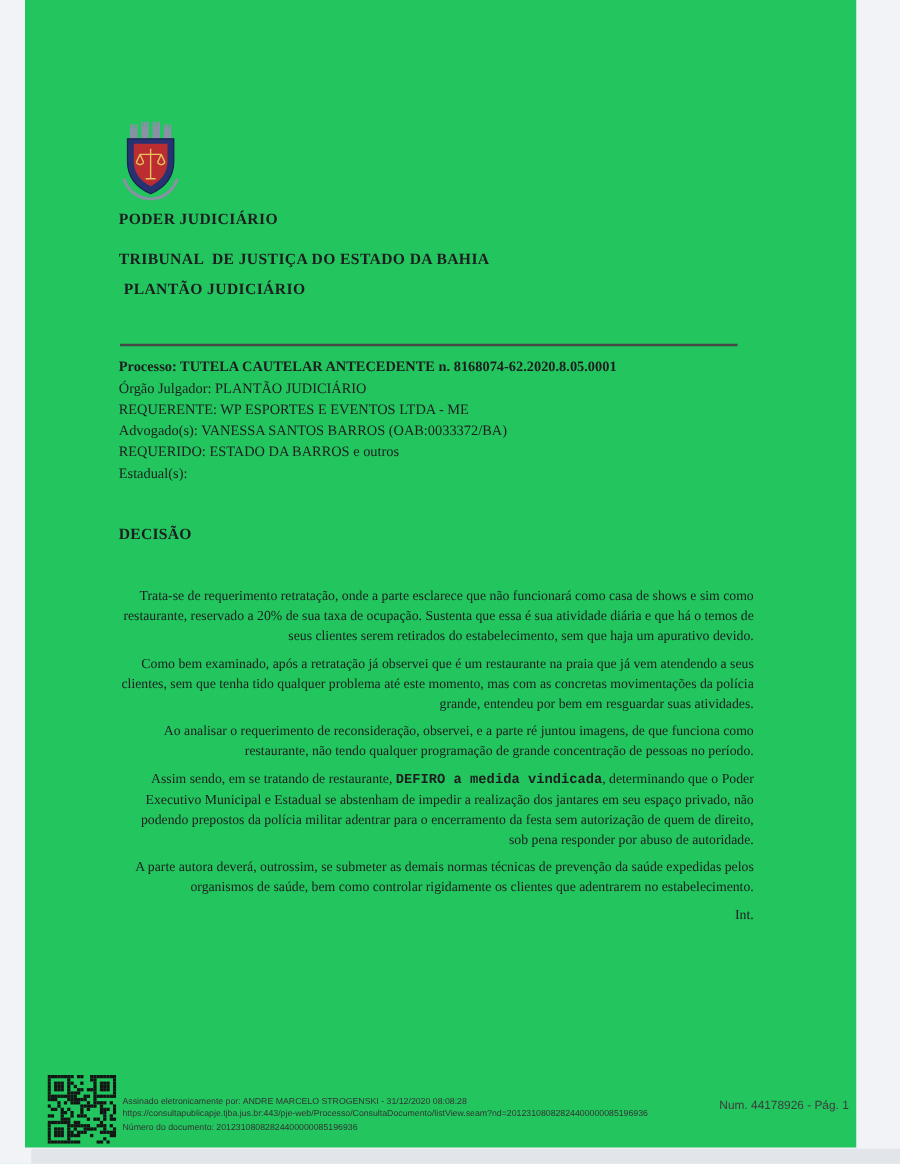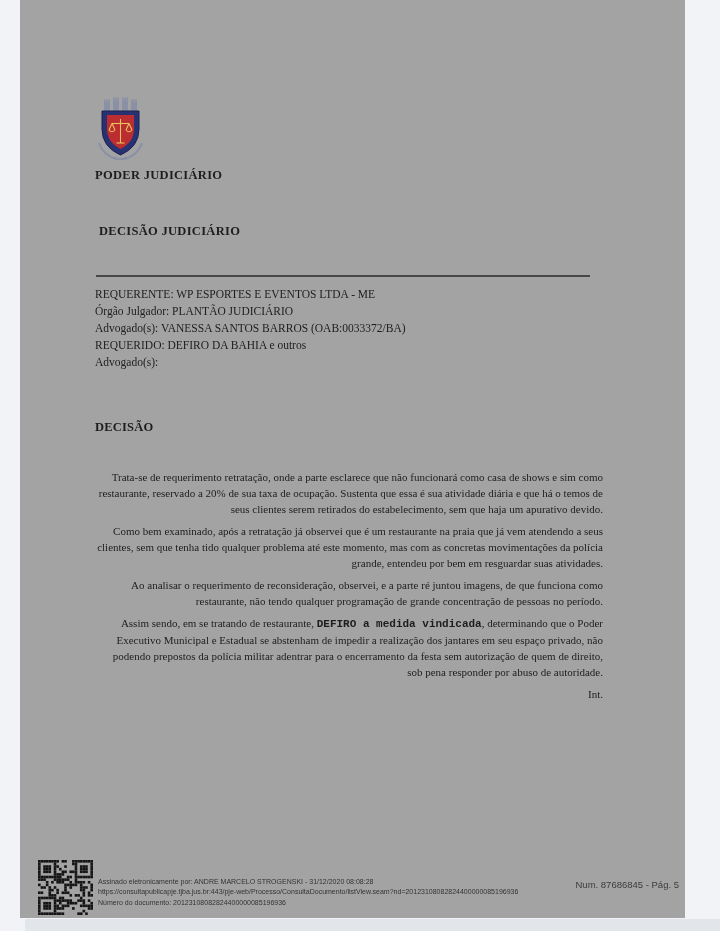--- a/index.html
+++ b/index.html
@@ -7,21 +7,21 @@
     width: 720px; height: 931px;
     background: #f1f3f7;
     font-family: "Liberation Serif", serif;
     position: relative;
     overflow: hidden;
   }
   .page {
     position: absolute;
     left: 20px; top: 0;
     width: 665px; height: 918px;
-    background: #a3a3a3;
+    background: #22c55e;
   }
   .abs { position: absolute; }
 
   
   .logo { left: 73px; top: 97px; width: 58px; height: 64px; }
   .org-line {
     left: 75px;
     font-weight: bold;
     font-size: 12.5px;
     color: #1d1d1f;
@@ -132,39 +132,42 @@
       <line x1="23.5" y1="46" x2="31.5" y2="46"></line>
     </g>
     <g stroke="#8a90a6" stroke-width="2.2" fill="none">
       <path d="M6 46 Q10 58 23 62"></path>
       <path d="M49 46 Q45 58 32 62"></path>
       <path d="M21 60.5 Q27.5 64 34 60.5"></path>
     </g>
   </svg>
 
   <div class="abs org-line org-1">PODER JUDICIÁRIO</div>
-  <div class="abs org-line org-3">DECISÃO JUDICIÁRIO</div>
+  <div class="abs org-line org-2">TRIBUNAL  DE JUSTIÇA DO ESTADO DA BAHIA</div>
+  <div class="abs org-line org-3">PLANTÃO JUDICIÁRIO</div>
 
   <div class="abs divider"></div>
 
   <div class="abs process-block">
+    <div class="bold-line">Processo: TUTELA CAUTELAR ANTECEDENTE n. 8168074-62.2020.8.05.0001</div>
+    <div>Órgão Julgador: PLANTÃO JUDICIÁRIO</div>
     <div>REQUERENTE: WP ESPORTES E EVENTOS LTDA - ME</div>
-    <div>Órgão Julgador: PLANTÃO JUDICIÁRIO</div>
     <div>Advogado(s): VANESSA SANTOS BARROS (OAB:0033372/BA)</div>
-    <div>REQUERIDO: DEFIRO DA BAHIA e outros</div>
-    <div>Advogado(s):</div>
+    <div>REQUERIDO: ESTADO DA BARROS e outros</div>
+    <div>Estadual(s):</div>
   </div>
 
   <div class="abs decision-title">DECISÃO</div>
 
   <div class="abs body-text">
     <p>Trata-se de requerimento retratação, onde a parte esclarece que não funcionará como casa de shows e sim como restaurante, reservado a 20% de sua taxa de ocupação. Sustenta que essa é sua atividade diária e que há o temos de seus clientes serem retirados do estabelecimento, sem que haja um apurativo devido.</p>
     <p>Como bem examinado, após a retratação já observei que é um restaurante na praia que já vem atendendo a seus clientes, sem que tenha tido qualquer problema até este momento, mas com as concretas movimentações da polícia grande, entendeu por bem em resguardar suas atividades.</p>
     <p>Ao analisar o requerimento de reconsideração, observei, e a parte ré juntou imagens, de que funciona como restaurante, não tendo qualquer programação de grande concentração de pessoas no período.</p>
     <p><span>Assim sendo, em se tratando de restaurante, </span><span class="inline-bold">DEFIRO a medida vindicada</span><span>, determinando que o Poder Executivo Municipal e Estadual se abstenham de impedir a realização dos jantares em seu espaço privado, não podendo prepostos da polícia militar adentrar para o encerramento da festa sem autorização de quem de direito, sob pena responder por abuso de autoridade.</span></p>
+    <p>A parte autora deverá, outrossim, se submeter as demais normas técnicas de prevenção da saúde expedidas pelos organismos de saúde, bem como controlar rigidamente os clientes que adentrarem no estabelecimento.</p>
     <p class="gap-int">Int.</p>
   </div>
 
   <svg class="abs qr" id="qr" viewBox="0 0 55 55" aria-hidden="true">
       <g fill="#141414">
         <rect x="0.00" y="0.00" width="2.62" height="2.62"></rect>
         <rect x="2.62" y="0.00" width="2.62" height="2.62"></rect>
         <rect x="5.24" y="0.00" width="2.62" height="2.62"></rect>
         <rect x="7.86" y="0.00" width="2.62" height="2.62"></rect>
         <rect x="10.48" y="0.00" width="2.62" height="2.62"></rect>
@@ -390,16 +393,16 @@
         <rect x="47.14" y="52.38" width="2.62" height="2.62"></rect>
       </g>
     </svg>
 
   <div class="abs footer-meta">
     <div>Assinado eletronicamente por: ANDRE MARCELO STROGENSKI - 31/12/2020 08:08:28</div>
     <div>https://consultapublicapje.tjba.jus.br:443/pje-web/Processo/ConsultaDocumento/listView.seam?nd=20123108082824400000085196936</div>
     <div>Número do documento: 20123108082824400000085196936</div>
   </div>
 
-  <div class="abs footer-num">Num. 87686845 - Pág. 5</div>
+  <div class="abs footer-num">Num. 44178926 - Pág. 1</div>
 </div>
 
 <div class="bottom-band"></div>
 
 </body></html>

